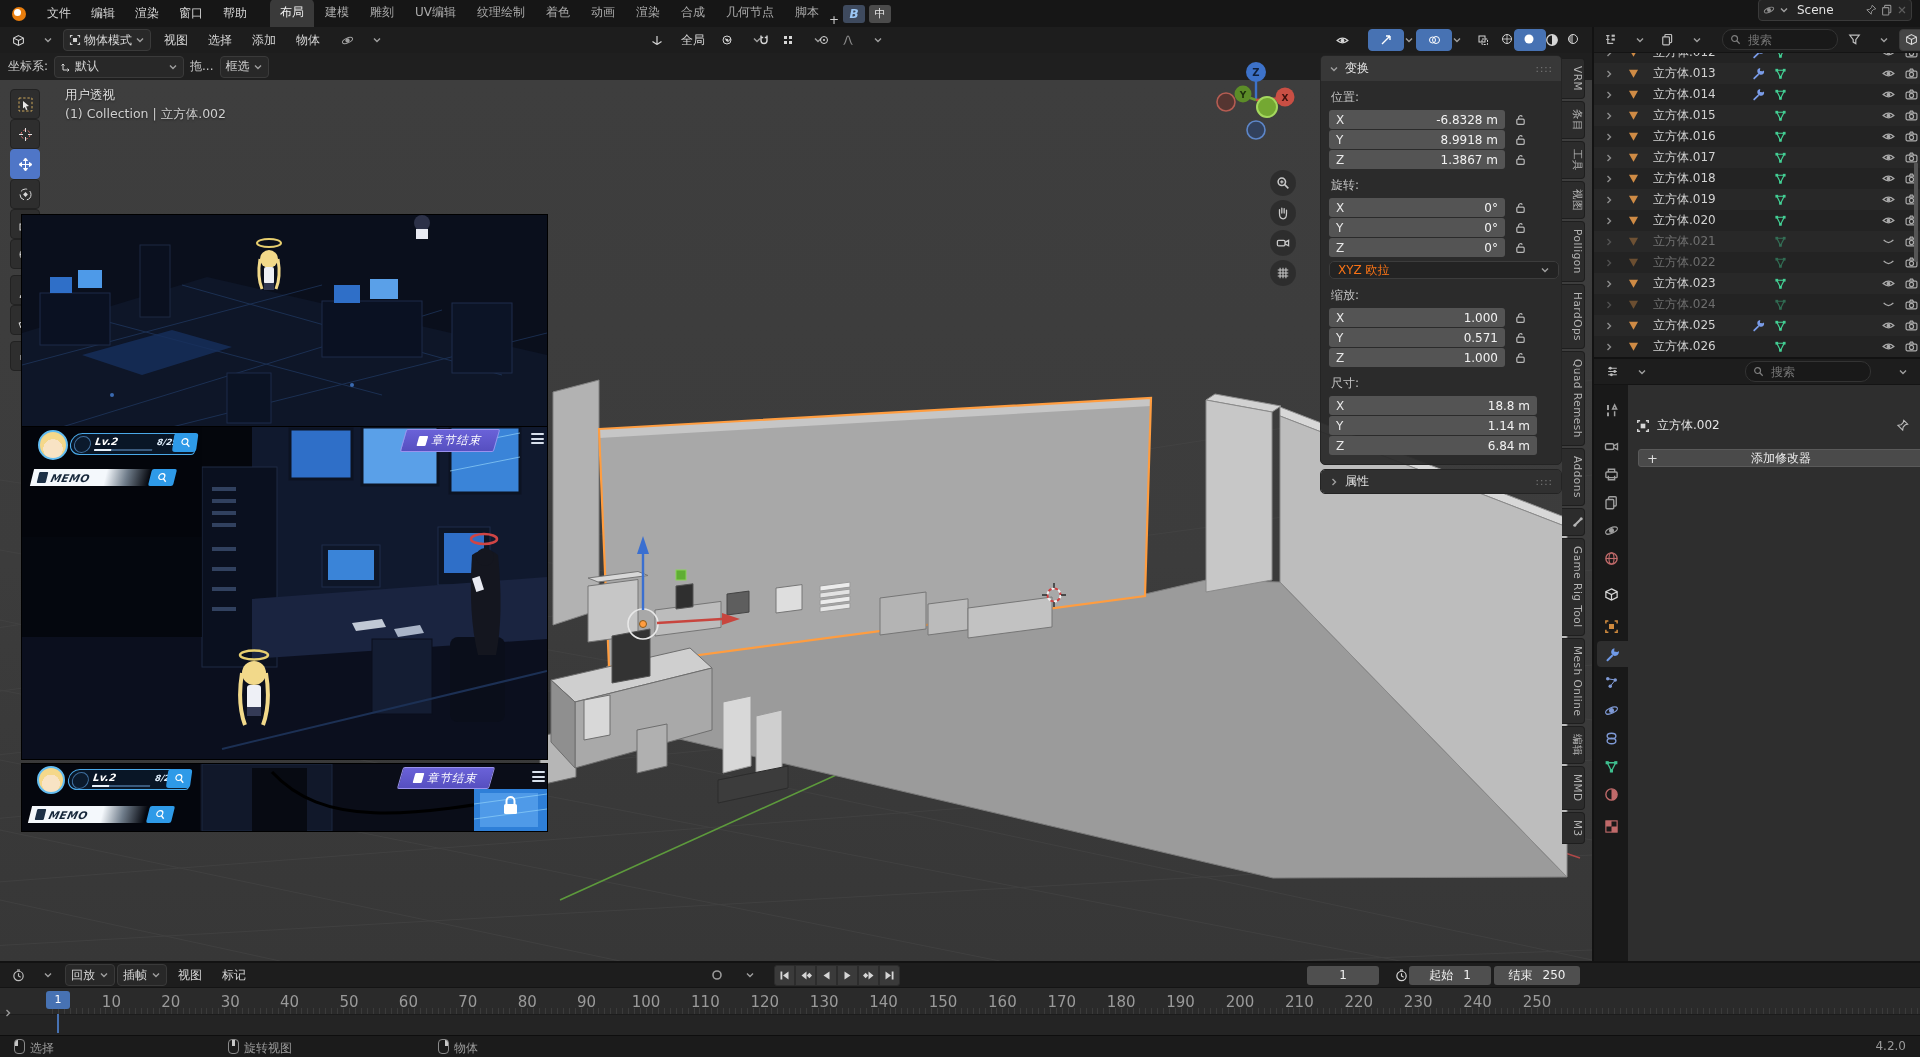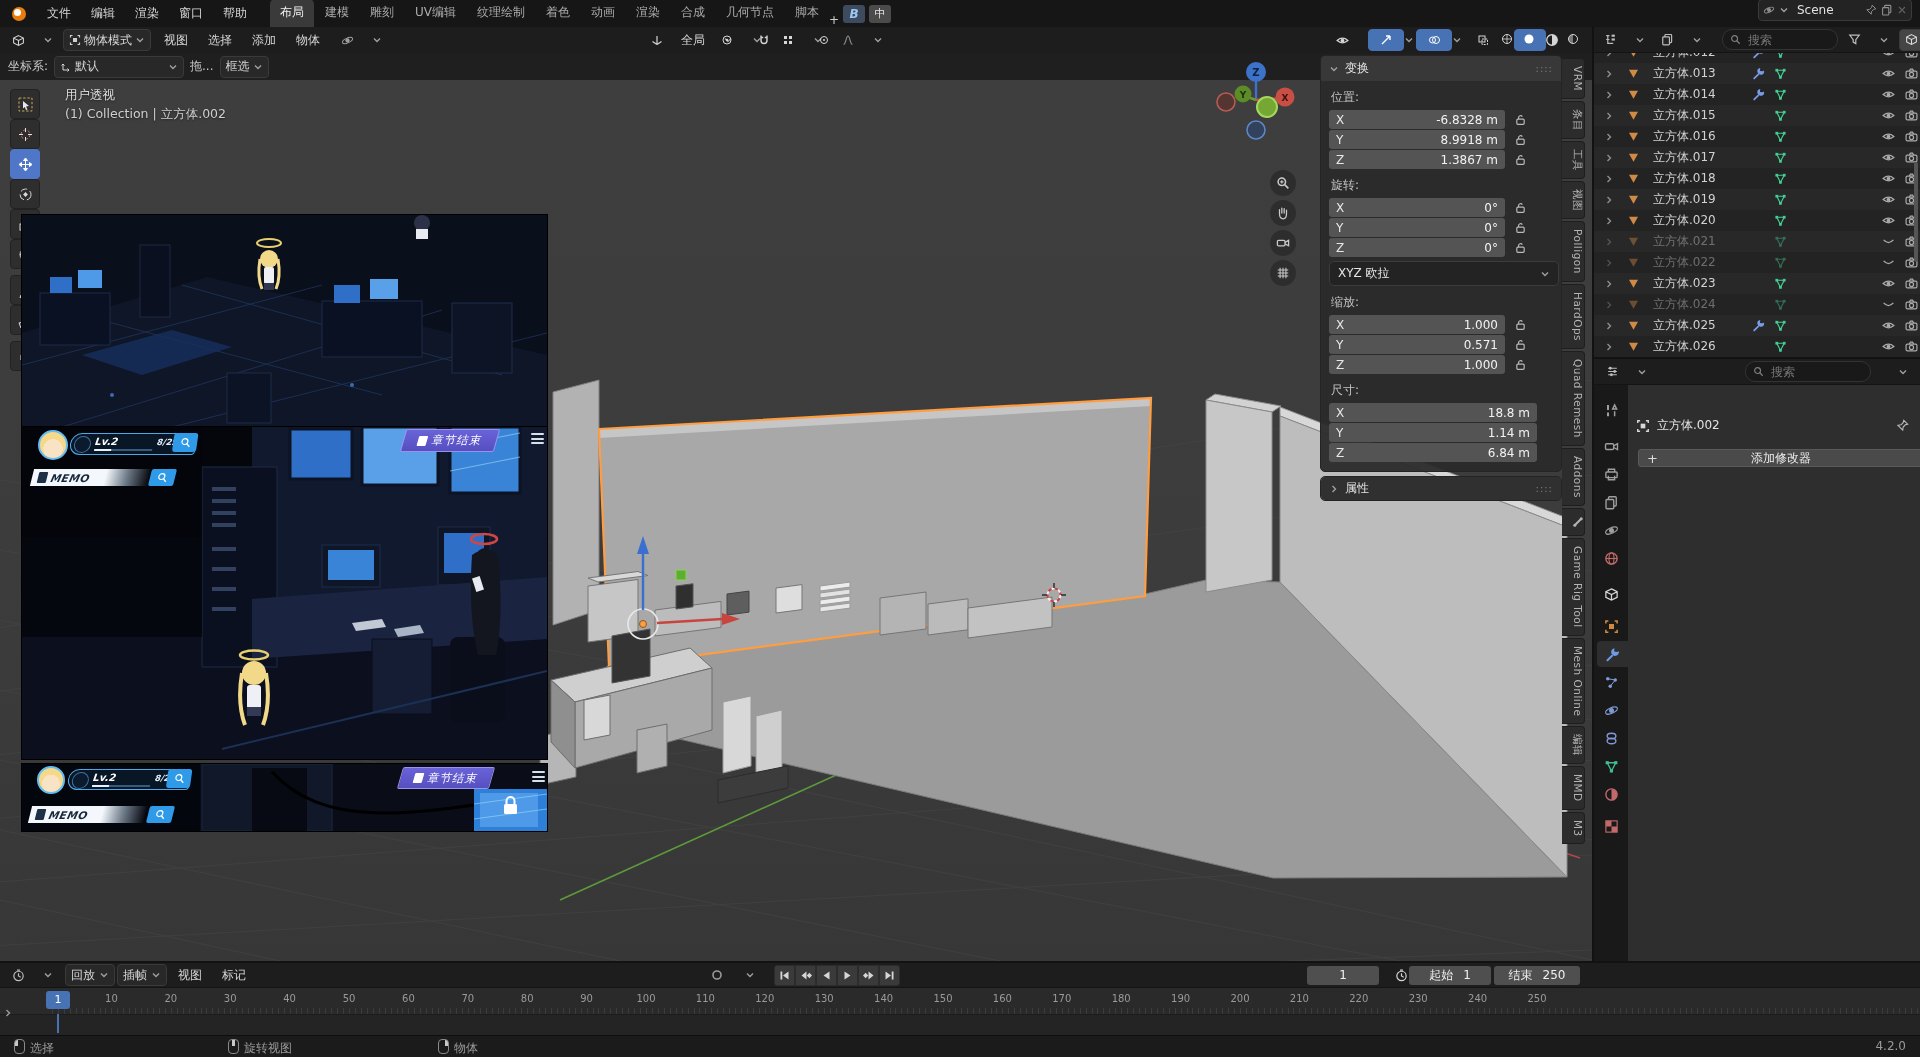--- a/index.html
+++ b/index.html
@@ -53,21 +53,21 @@
   #npanel{position:absolute;left:1320px;top:28px;width:242px;}
   .npnl{background:rgba(42,42,42,.95);border-radius:5px;margin-bottom:4px;overflow:hidden;border:1px solid #242424;}
   .npnl-h{height:25px;background:#383838;display:flex;align-items:center;padding:0 8px;gap:6px;color:#e4e4e4;}
   .grip{margin-left:auto;color:#7c7c7c;letter-spacing:1px;font-size:10px;}
   .nsec{color:#c3c3c3;padding:8px 10px 3px;}
   .nrow{display:flex;align-items:center;margin:1px 0 0 8px;}
   .nfield{width:176px;height:19px;background:#545454;border-radius:3px;display:flex;align-items:center;padding:0 7px;box-sizing:border-box;}
   .nfield .axl{color:#e8e8e8;}
   .nfield .val{margin-left:auto;color:#f2f2f2;}
   .nlock{width:13px;height:13px;color:#b9b9b9;margin-left:9px;}
-  .ndrop{margin:4px 8px 0;width:230px;height:25px;background:#232323;border:1px solid #3c3c3c;border-radius:5px;display:flex;align-items:center;padding:0 8px;box-sizing:border-box;color:#e5e5e5;}
+  .ndrop{margin:4px 8px 0;width:230px;height:18px;background:#232323;border:1px solid #3c3c3c;border-radius:5px;display:flex;align-items:center;padding:0 8px;box-sizing:border-box;color:#f97316;}
   .ndrop .cdn{margin-left:auto;}
   
   #ntabs{position:absolute;left:1562px;top:31px;width:30px;display:flex;flex-direction:column;gap:2px;}
   .ntab{writing-mode:vertical-rl;text-orientation:sideways;background:#2c2c2c;border:1px solid #1e1e1e;border-left:none;border-radius:0 4px 4px 0;color:#b4b4b4;font-size:10.5px;padding:7px 0;width:22px;text-align:center;letter-spacing:.5px;}
   .ntab svg{margin:0 auto;}
 
   
   #refov{position:absolute;left:22px;top:188px;width:525px;}
   .refsec{position:relative;width:525px;overflow:hidden;background:#070b14;box-shadow:0 0 0 1px #000;}
   .avatar{position:absolute;border-radius:50%;border:2px solid #63bdf2;background:radial-gradient(circle at 50% 65%,#f8e3c4 0 45%,#f5d88a 46% 100%);box-sizing:border-box;}
@@ -117,21 +117,21 @@
   .ptab.on{background:#2e2e2e;border-radius:4px 0 0 4px;left:3px;width:31px;}
   .ptab svg{width:15px;height:15px;}
   #pr-body{position:absolute;left:34px;top:26px;right:0;bottom:0;}
   .addmod{position:absolute;left:10px;top:64px;width:286px;height:18px;background:#4a4a4a;border:1px solid #5a5a5a;border-radius:3px;display:flex;align-items:center;justify-content:center;color:#eee;}
   .addmod .pl{position:absolute;left:8px;font-size:13px;color:#ddd;}
 
   
   #timeline{position:absolute;left:0;top:961px;width:1920px;height:74px;background:#242424;border-top:2px solid #121212;box-sizing:border-box;}
   #tl-h{position:absolute;left:0;top:0;width:100%;height:25px;background:#1d1d1d;border-bottom:1px solid #141414;display:flex;align-items:center;padding:0 6px;box-sizing:border-box;}
   #tl-ruler{position:absolute;left:0;top:25px;width:100%;height:26px;background:#2a2a2a;border-bottom:1px solid #1c1c1c;}
-  .tick{position:absolute;top:5px;transform:translateX(-50%);color:#9a9a9a;font-size:10px;}
+  .tick{position:absolute;top:5px;transform:translateX(-50%);color:#9a9a9a;font-size:15px;}
   #minorticks{position:absolute;left:52px;right:0;bottom:0;height:6px;background:repeating-linear-gradient(90deg,#3b3b3b 0 1px,transparent 1px 5.94px);}
   #framebadge{position:absolute;left:46px;top:3px;width:24px;height:18px;background:#4772b3;border-radius:3px;color:#fff;text-align:center;line-height:18px;font-size:11px;}
   #playhead{position:absolute;left:57px;top:51px;width:2px;height:19px;background:#4772b3;}
   .pbtn{width:19px;height:19px;background:#3a3a3a;border:1px solid #2c2c2c;display:flex;align-items:center;justify-content:center;color:#d6d6d6;}
   .pbtn:first-child{border-radius:3px 0 0 3px;}
   .pbtn:last-child{border-radius:0 3px 3px 0;}
   .tfield{background:#4f4f4f;border-radius:3px;height:19px;display:flex;align-items:center;justify-content:center;color:#f0f0f0;gap:10px;padding:0 10px;box-sizing:border-box;}
   #tl-collapse{position:absolute;left:3px;top:45px;width:10px;height:10px;color:#9a9a9a;}
 
   

